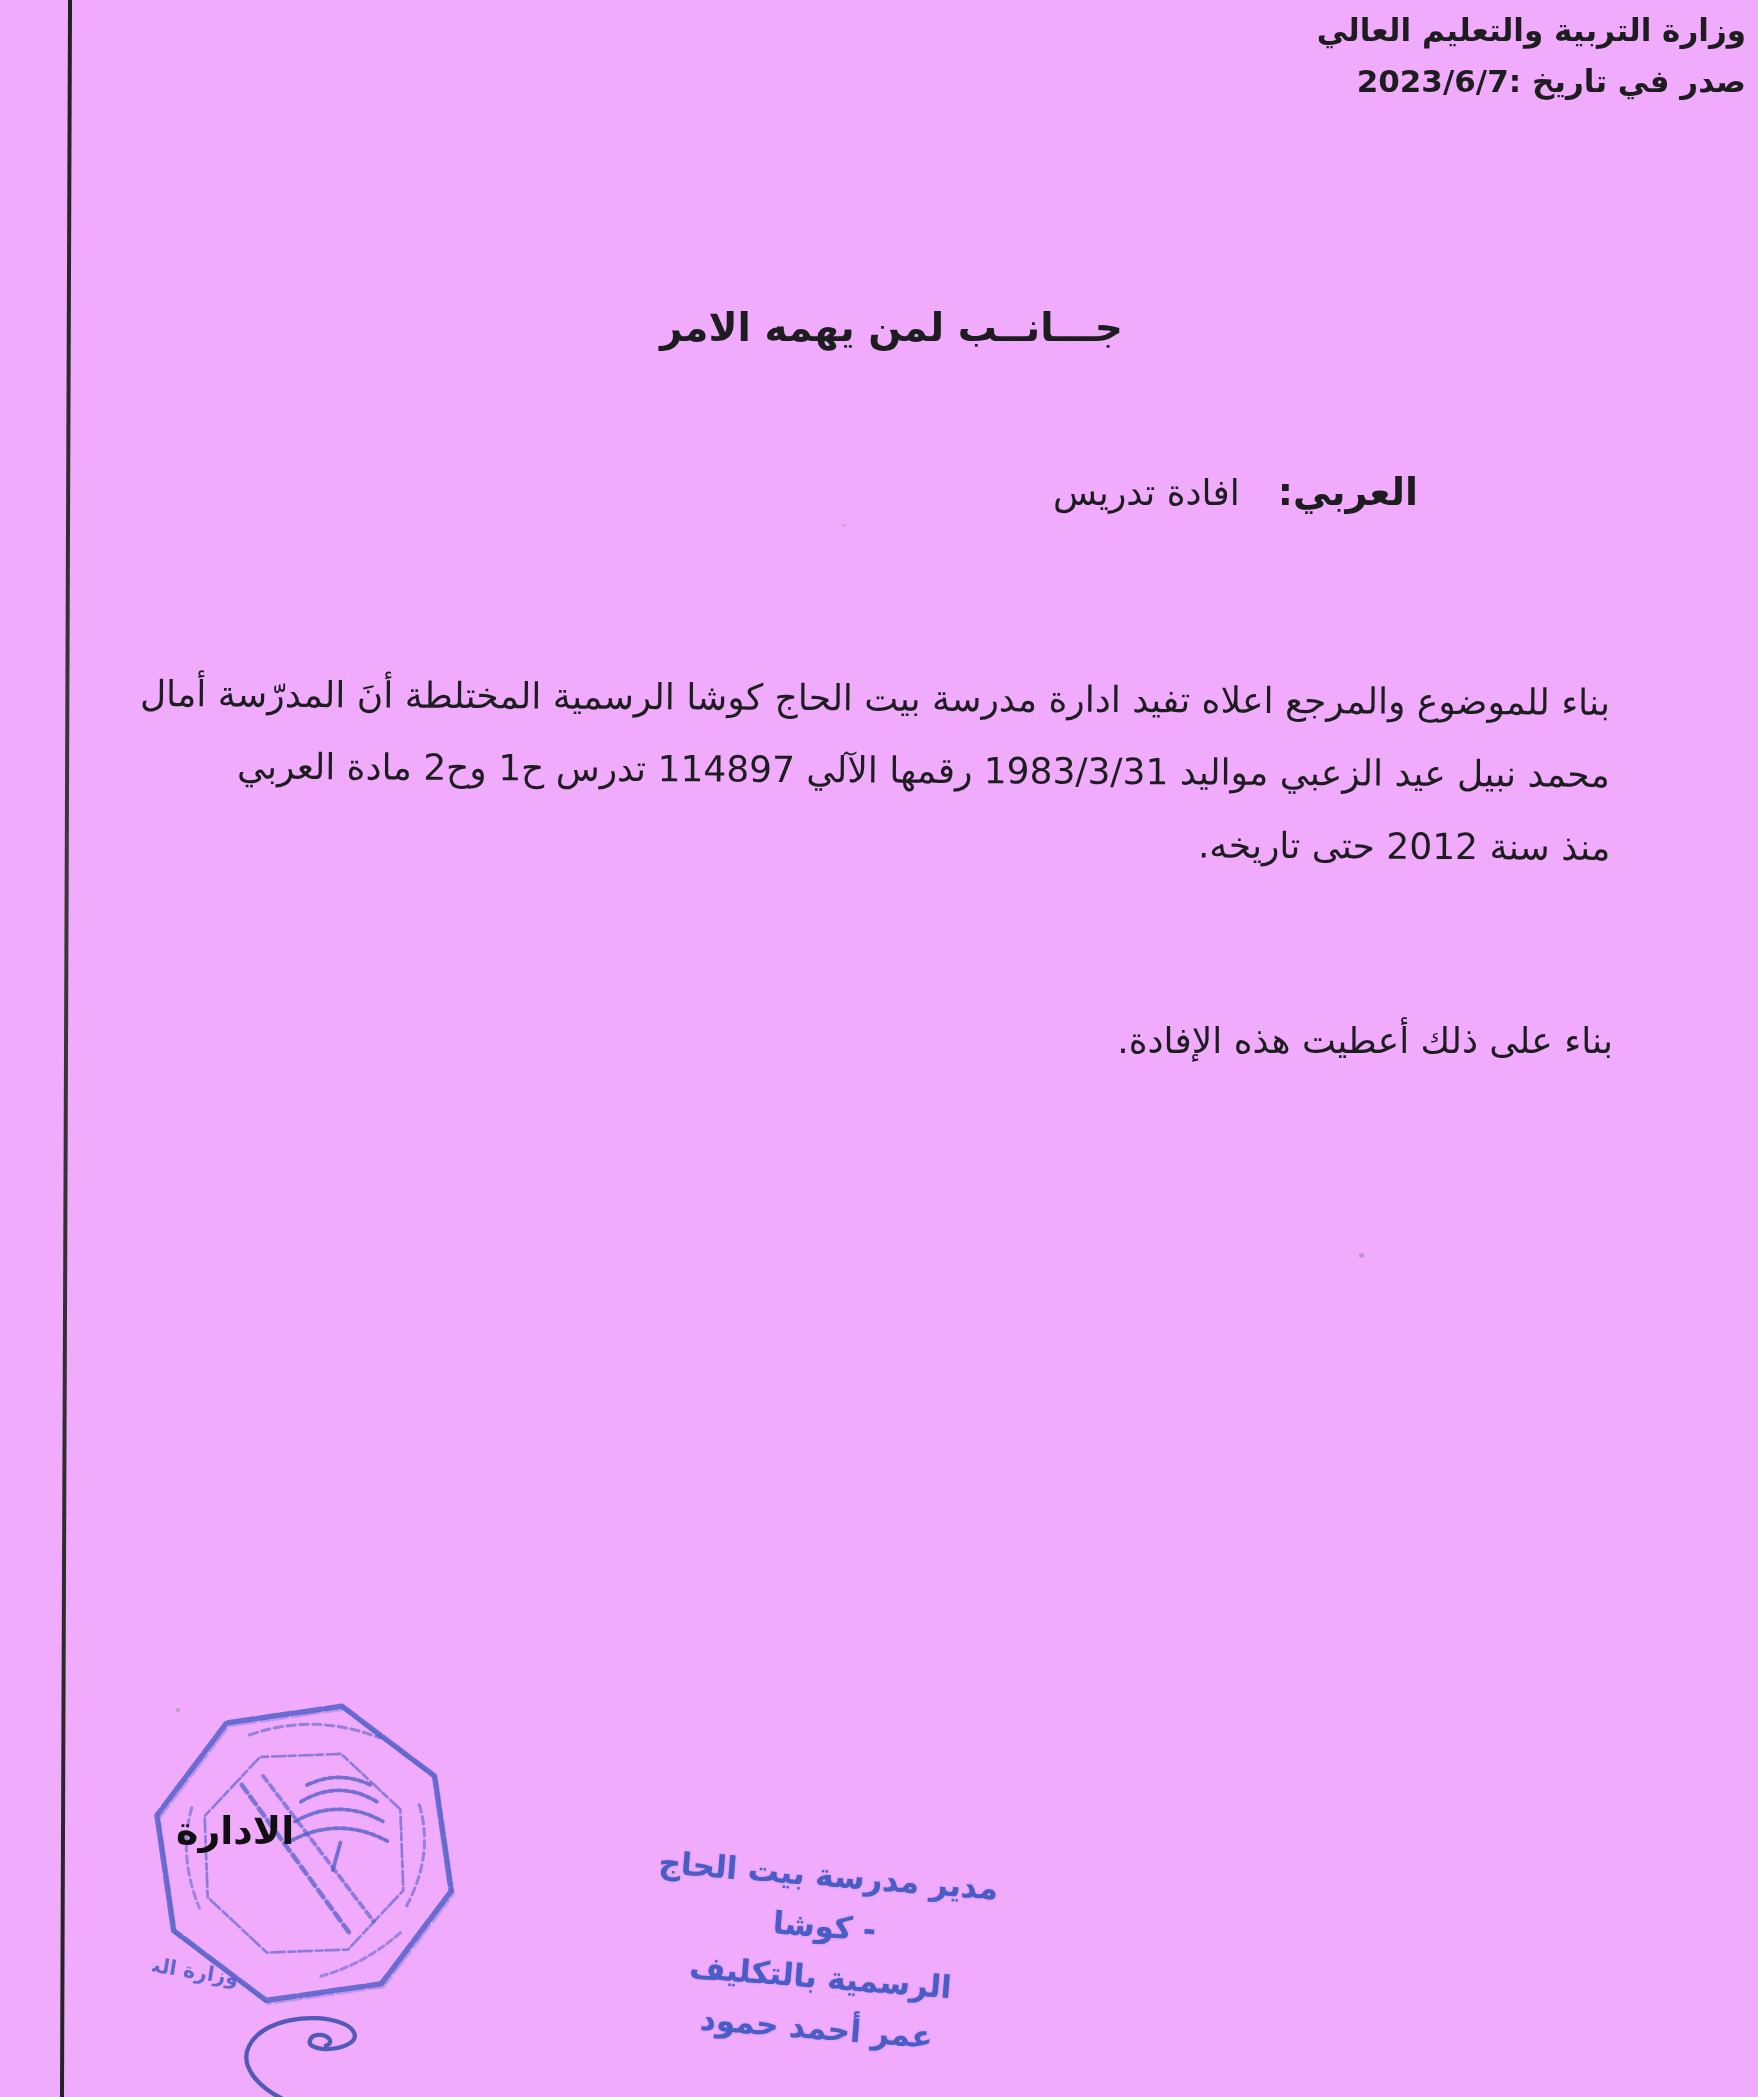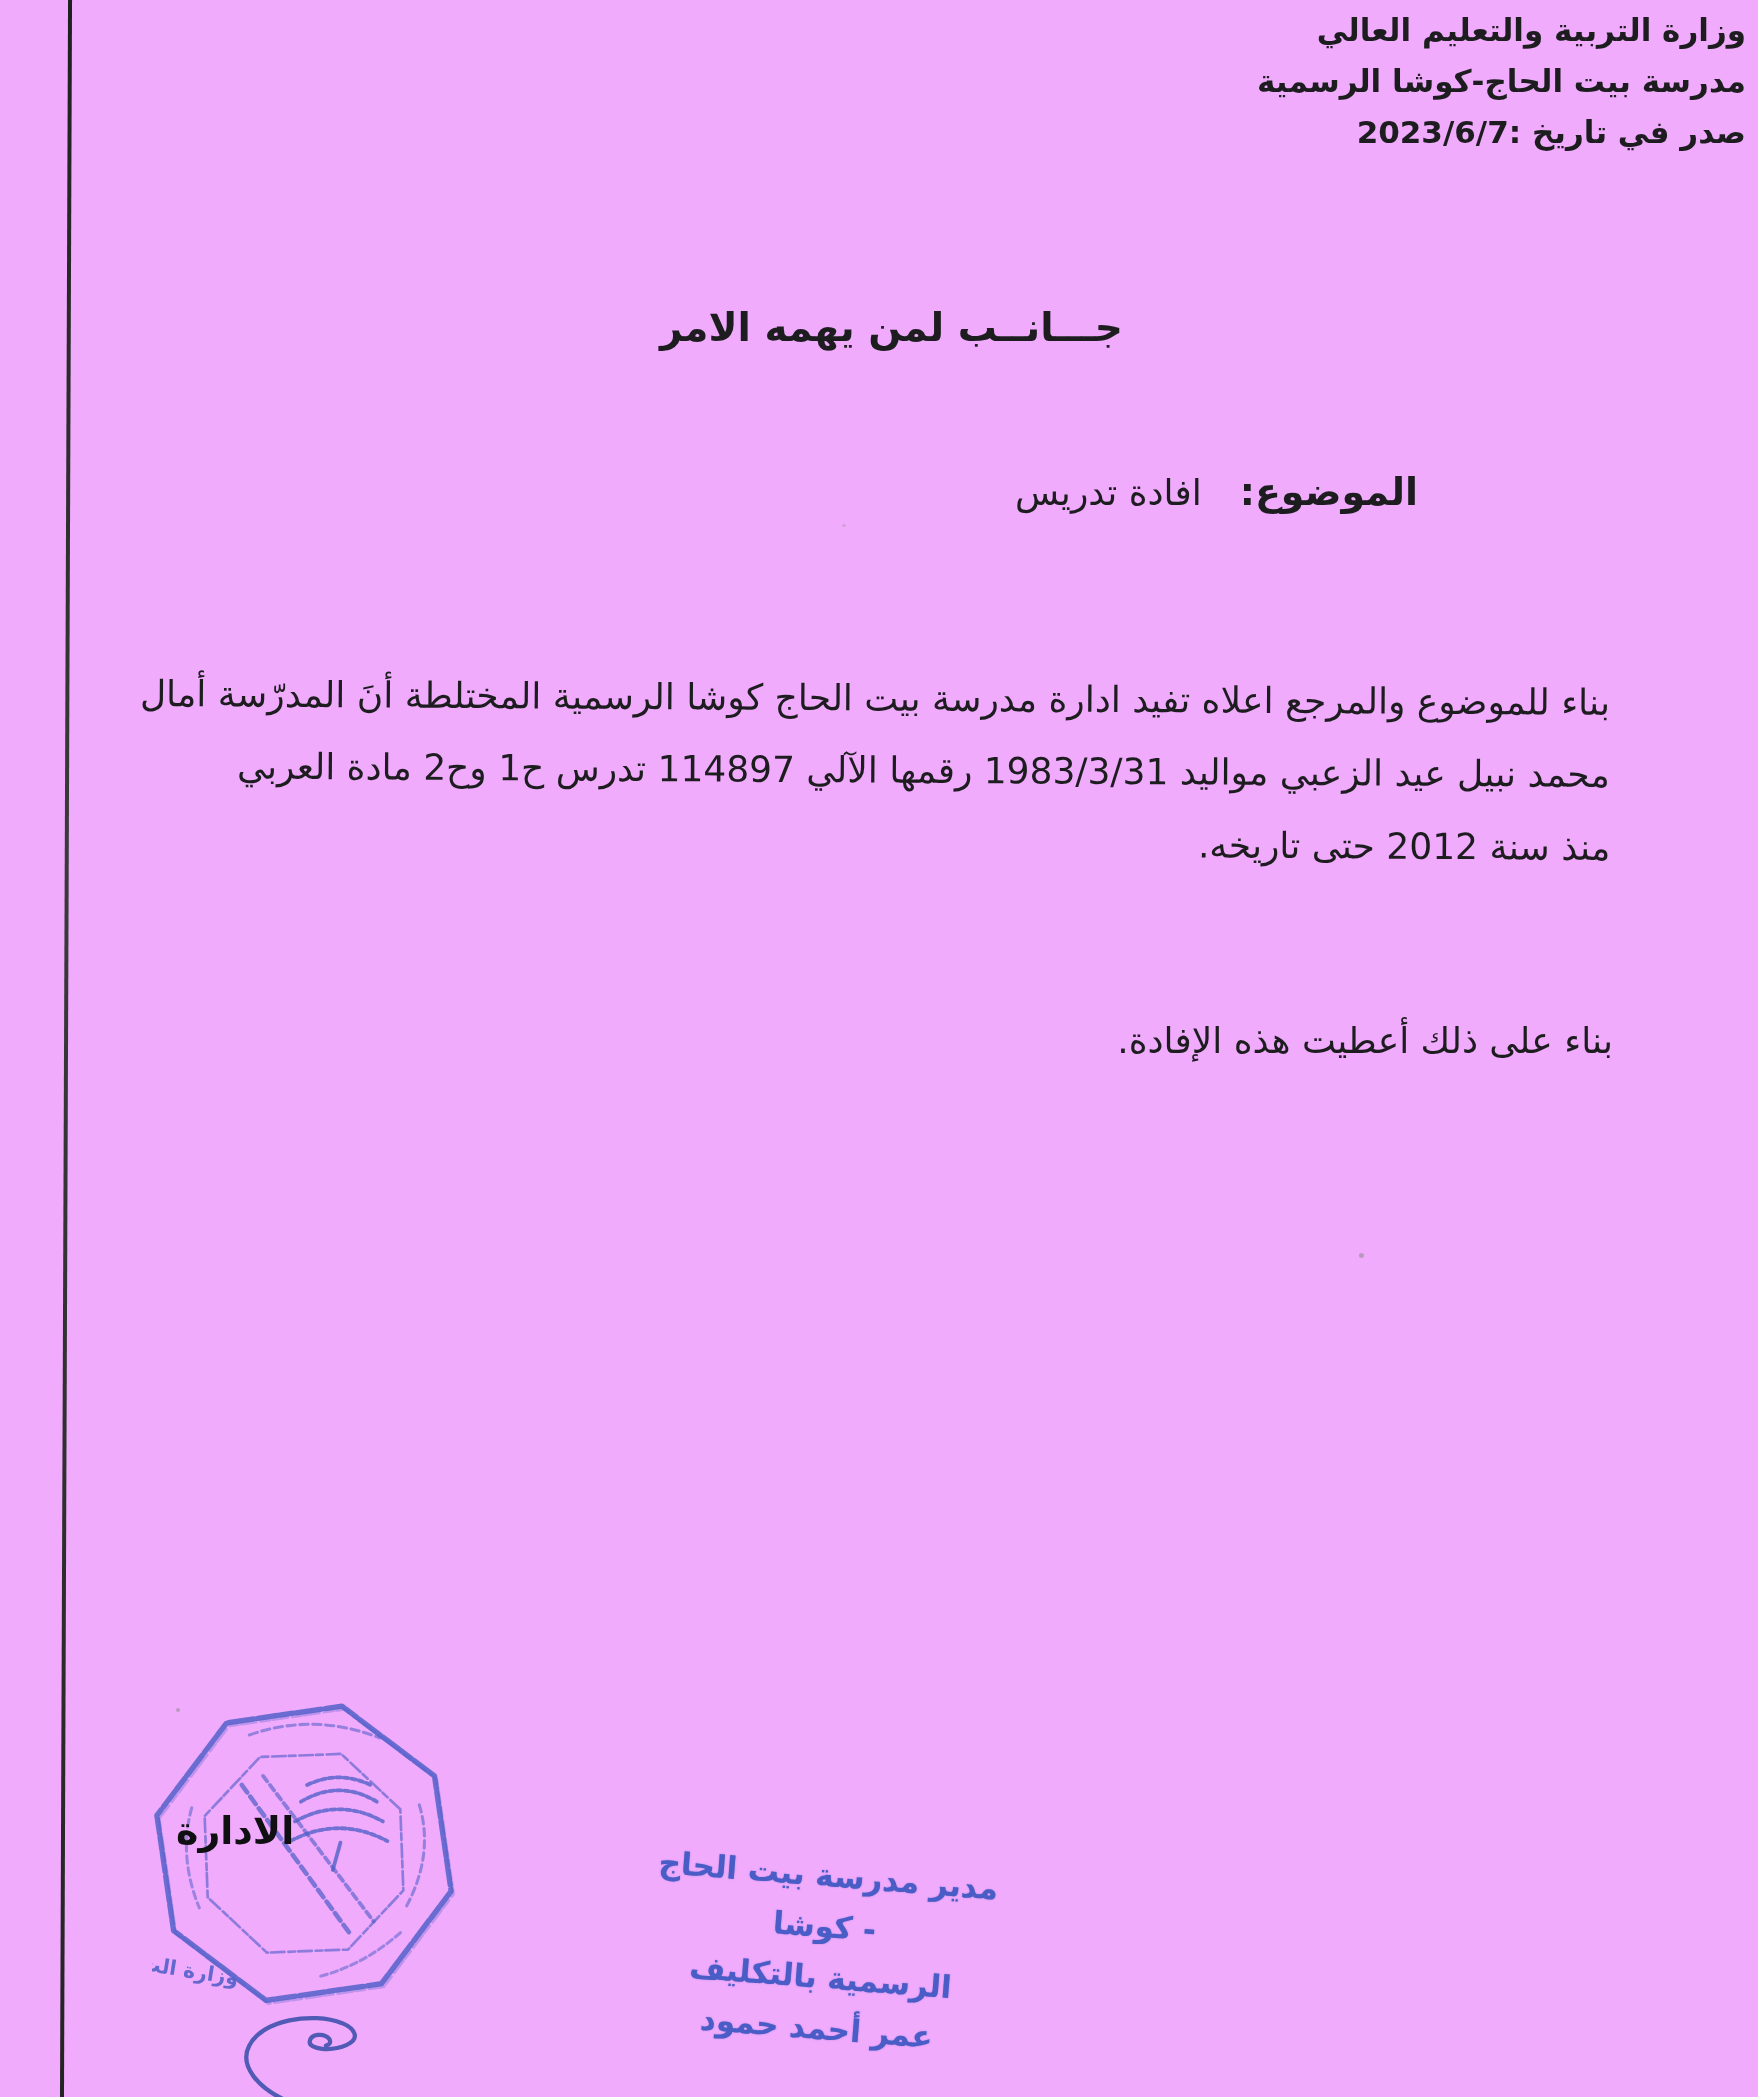--- a/index.html
+++ b/index.html
@@ -85,28 +85,27 @@
 </style>
 </head>
 <body>
 
 <div class="page">
 
   <div class="abs margin-line"></div>
 
   <div class="abs letterhead">
     <div>وزارة التربية والتعليم العالي</div>
-    <div>مدرسة بيت الحاج-كوشا الرسمية</div>
     <div>صدر في تاريخ :2023/6/7</div>
   </div>
 
   <div class="abs letter-title">جـــانــب لمن يهمه الامر</div>
 
   <div class="abs kv-row subject-row">
-    <span class="lbl">الموضوع:</span><span class="val">افادة تدريس</span>
+    <span class="lbl">العربي:</span><span class="val">افادة تدريس</span>
   </div>
 
 
   <div class="abs body-line body-line-1">بناء للموضوع والمرجع اعلاه تفيد ادارة مدرسة بيت الحاج كوشا الرسمية المختلطة أنَ المدرّسة  أمال</div>
   <div class="abs body-line body-line-2">محمد نبيل عيد الزعبي مواليد 1983/3/31 رقمها الآلي 114897 تدرس ح1 وح2 مادة العربي</div>
   <div class="abs body-line body-line-3">منذ سنة 2012 حتى تاريخه.</div>
 
   <div class="abs closing-line">بناء على ذلك أعطيت هذه الإفادة.</div>
 
   <div class="abs administration-label">الادارة</div>

